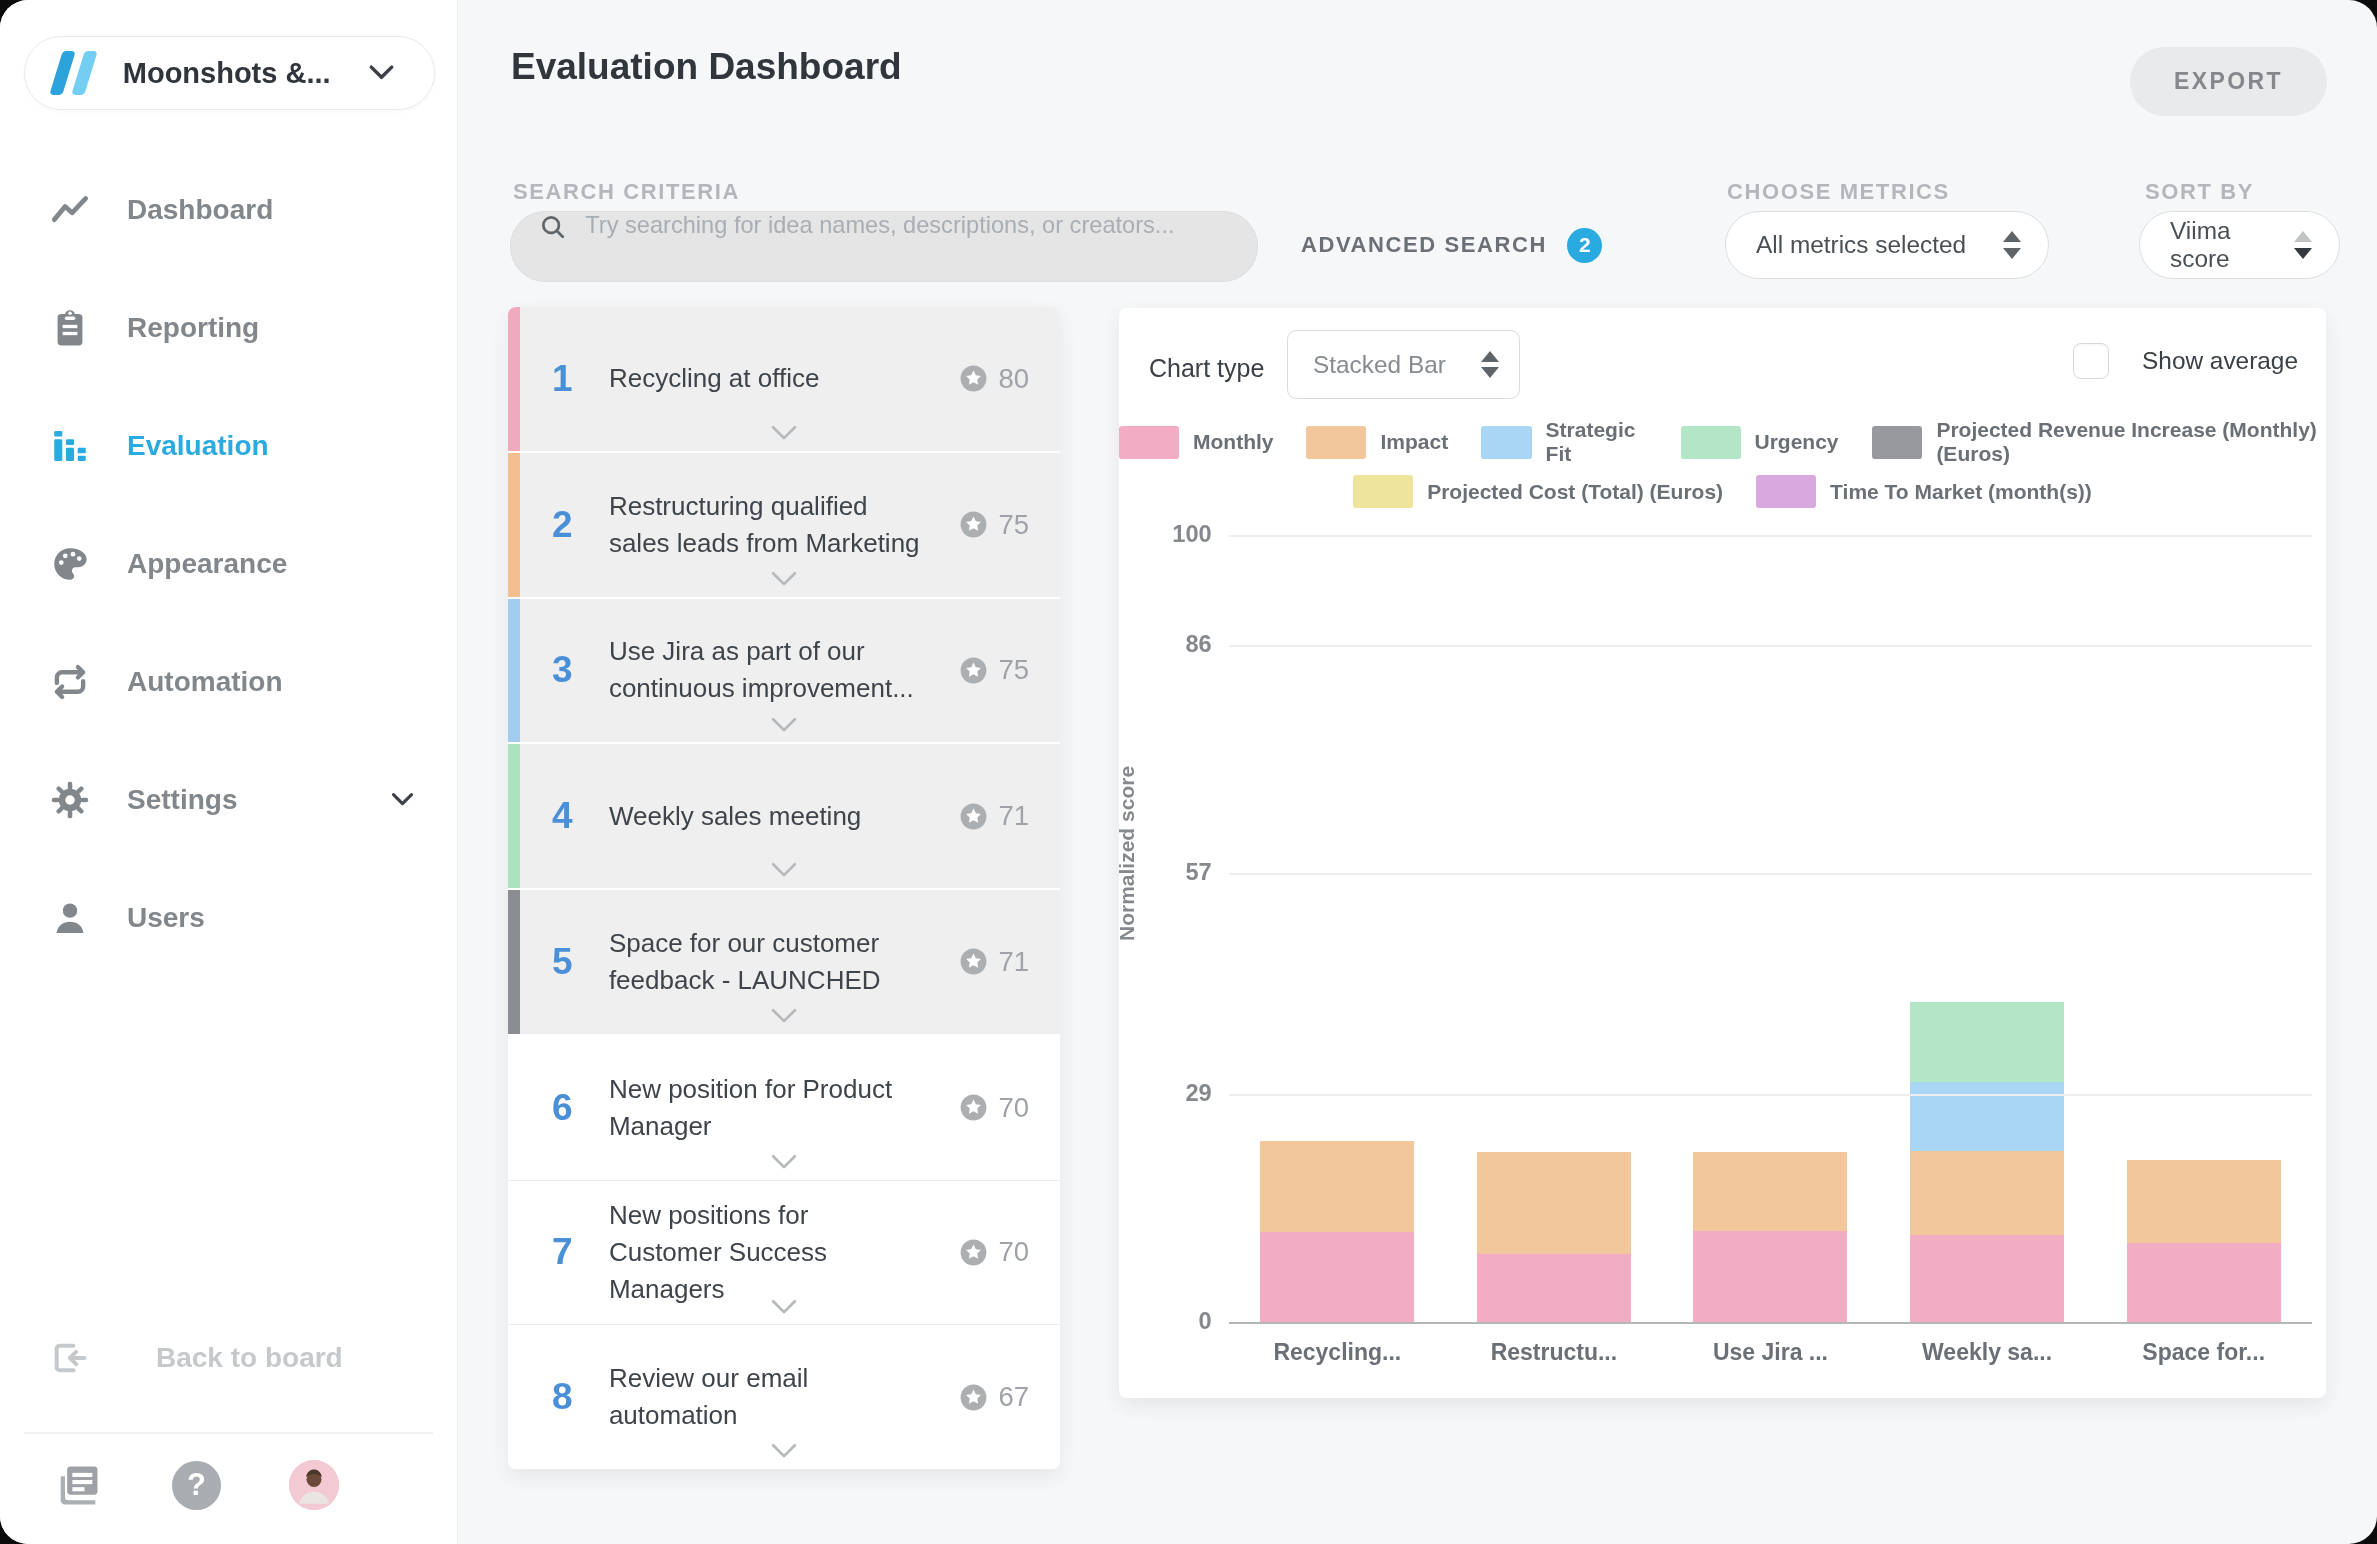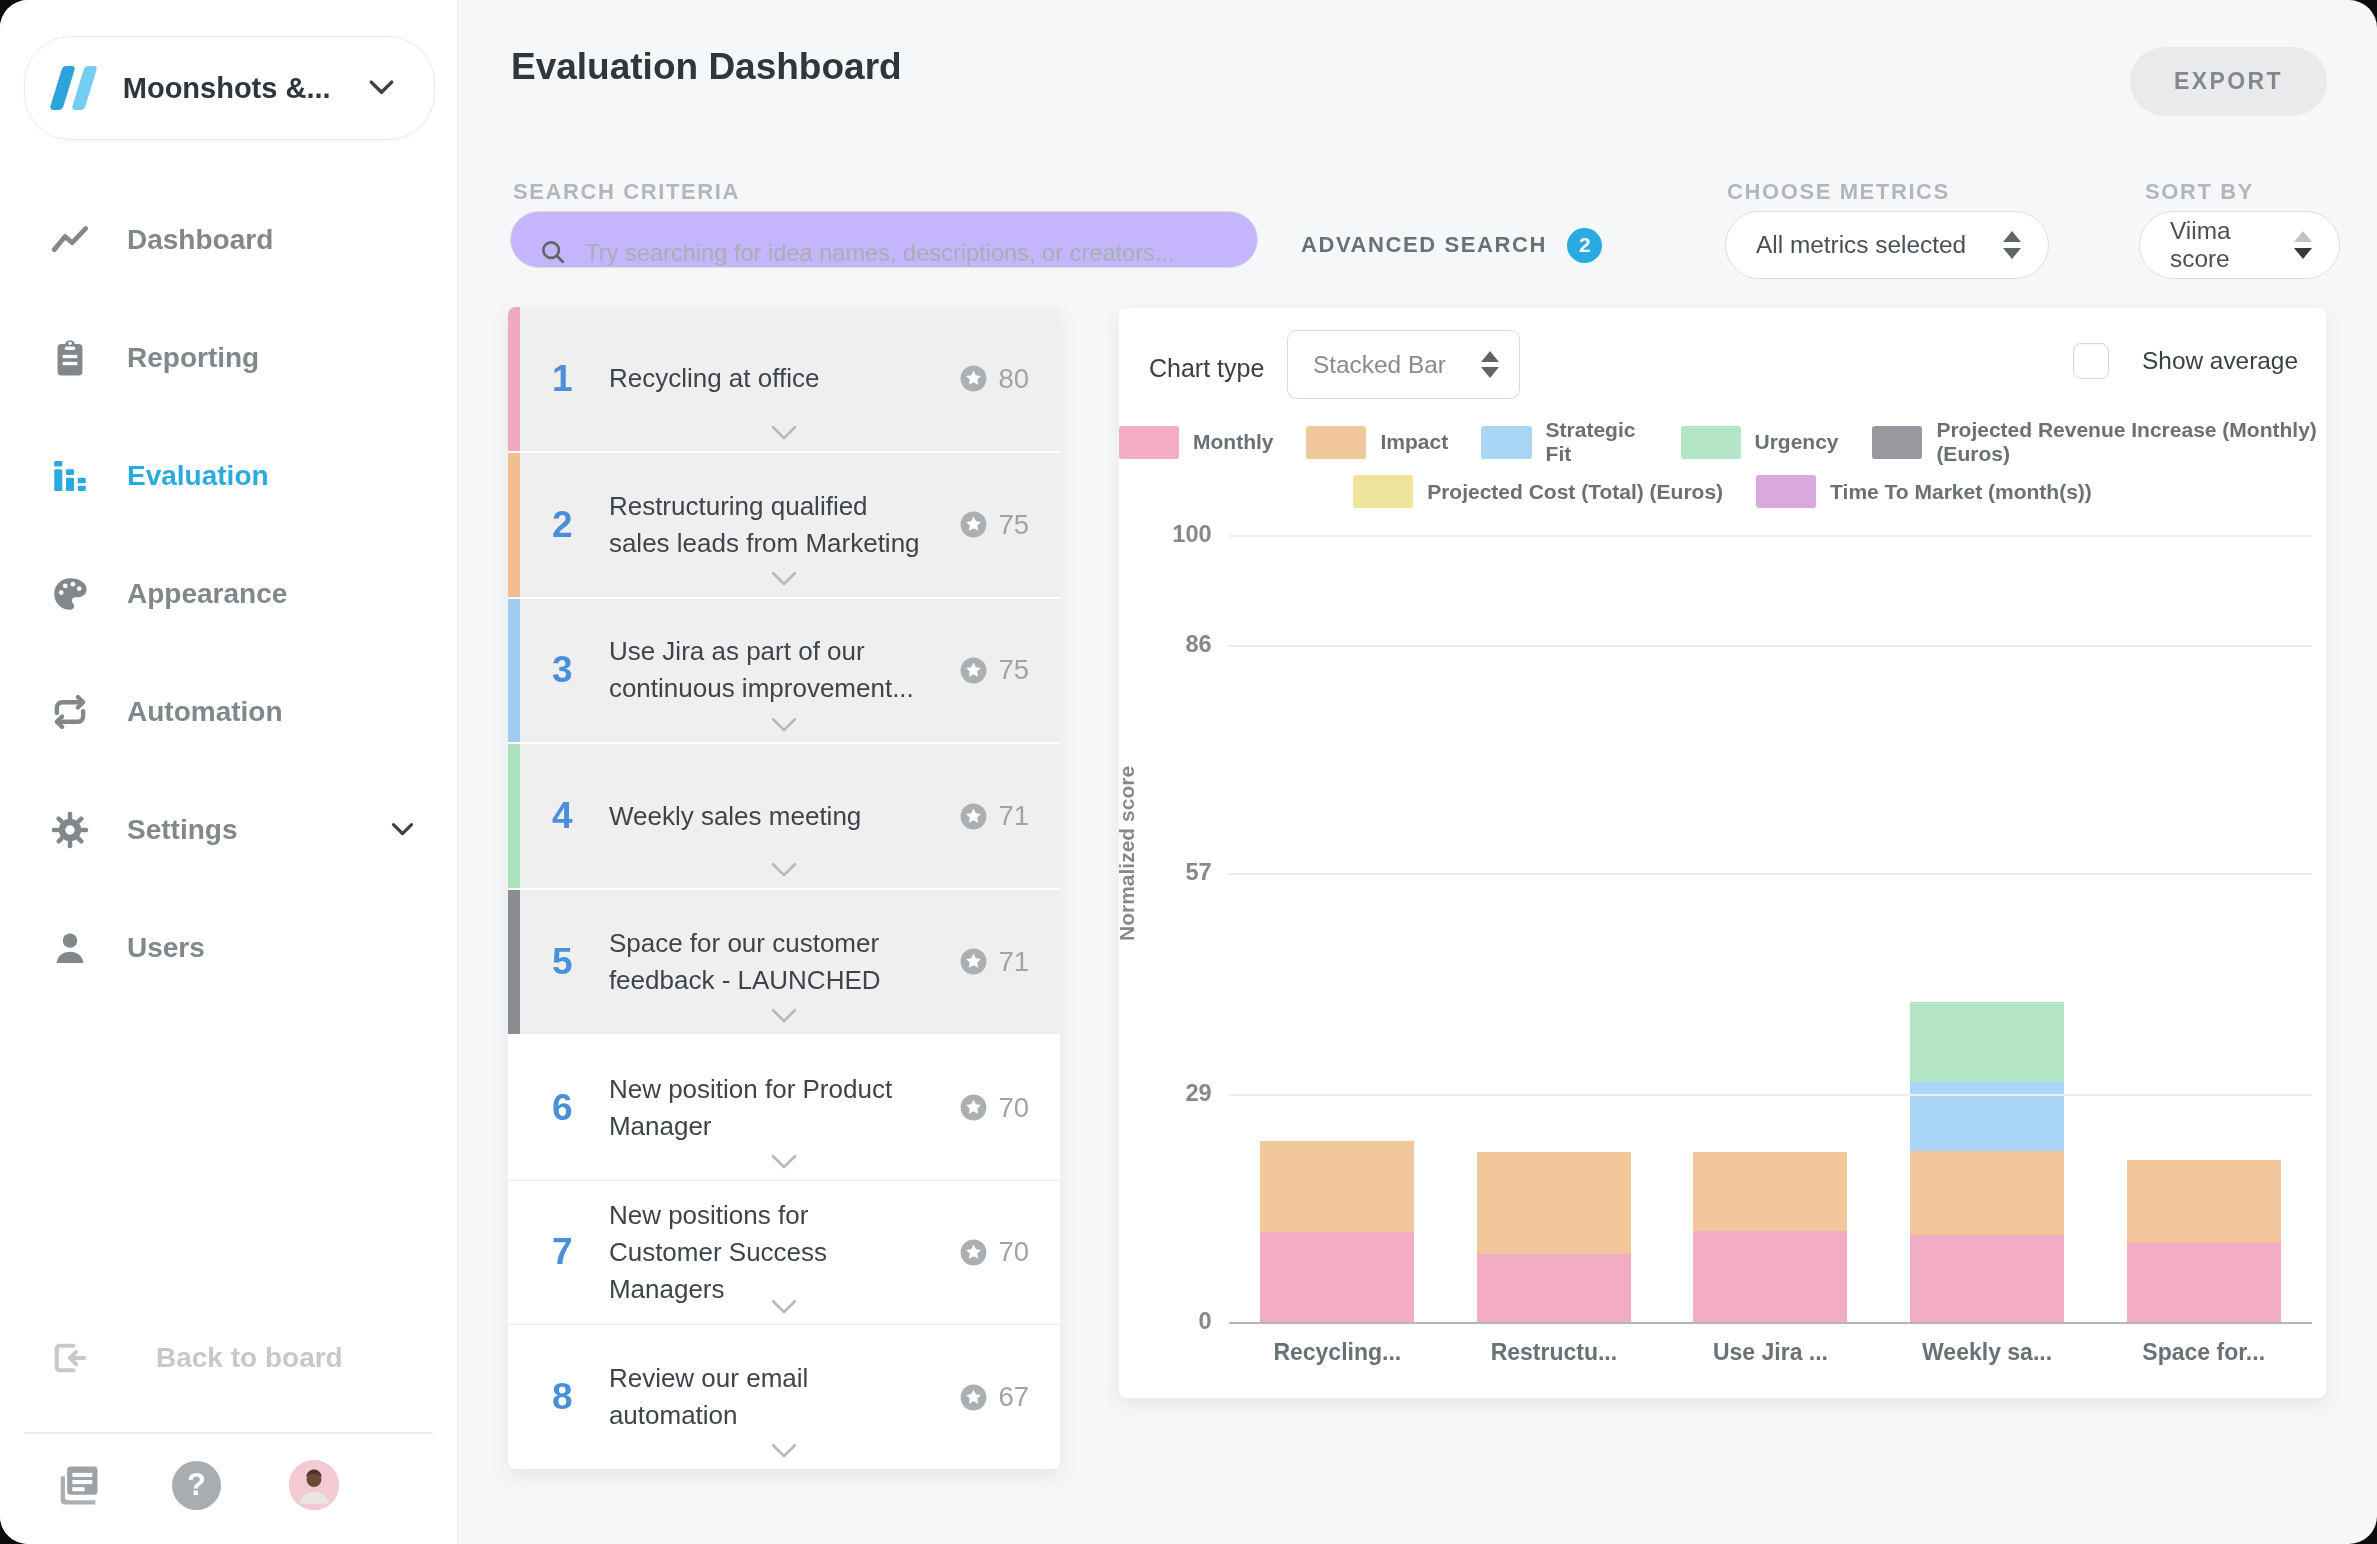--- a/index.html
+++ b/index.html
@@ -13,21 +13,21 @@
     position: absolute; left: 0; top: 0; width: 2377px; height: 1544px;
     border-radius: 28px; overflow: hidden; background: #F6F7F9;
     display: flex;
   }
   
   .sidebar {
     width: 458px; background: #ffffff; border-right: 1.6px solid #ECEDEF;
     display: flex; flex-direction: column; position: relative; flex-shrink: 0;
   }
   .workspace {
-    margin: 36px 22px 0 23.6px; height: 104px; border: 1.6px solid #E9EAEC;
+    margin: 36px 22px 0 23.6px; height: 74px; border: 1.6px solid #E9EAEC;
     border-radius: 47px; display: flex; align-items: center; padding: 0 35px 0 31px;
     background: #fff; cursor: pointer; box-shadow: 0 1.6px 4.7px rgba(0,0,0,0.03);
   }
   .viima-logo { display: flex; gap: 9.4px; margin-right: 31px; }
   .viima-logo i { display: block; width: 13.4px; height: 44px; border-radius: 3.9px; transform: skewX(-17deg); }
   .viima-logo i.b1 { background: #2CA3DB; }
   .viima-logo i.b2 { background: #74CEF4; }
   .workspace-name { font-size: 29px; font-weight: 700; color: #2F353B; flex: 1; }
   .workspace .chev svg { width: 35px; height: 35px; color: #3A4046; }
   .nav { margin-top: 41px; }
@@ -70,23 +70,23 @@
     position: absolute; right: 50px; top: 47px; height: 69px; padding: 0 44px;
     border-radius: 35px; background: #E9EAEB; border: none; cursor: pointer;
     font-size: 23px; font-weight: 700; letter-spacing: 2.4px; color: #84888D;
     font-family: inherit; display: flex; align-items: center;
   }
   .field-label {
     position: absolute; font-size: 22px; font-weight: 700; letter-spacing: 1.6px;
     color: #B3B7BC; top: 179px;
   }
   .search-box {
-    position: absolute; left: 52px; top: 211px; width: 748px; height: 57px;
-    background: #c4b5fd; border: 1.6px solid #DCDEE0; border-radius: 35px;
-    display: flex; align-items: flex-end; padding: 0 23.6px 0 27px;
+    position: absolute; left: 52px; top: 211px; width: 748px; height: 71px;
+    background: #e5e5e5; border: 1.6px solid #DCDEE0; border-radius: 35px;
+    display: flex; align-items: flex-start; padding: 0 23.6px 0 27px;
   }
   .search-box svg { width: 30px; height: 30px; color: #5F6569; margin-right: 17.3px; flex-shrink: 0; }
   .search-box input {
     border: none; outline: none; flex: 1; font-size: 23.6px; color: #4A5055;
     font-family: inherit; background: transparent;
   }
   .search-box input::placeholder { color: #A8AEB4; }
   .adv-search {
     position: absolute; left: 843px; top: 211px; height: 68px;
     display: flex; align-items: center; gap: 20.4px; cursor: pointer;

